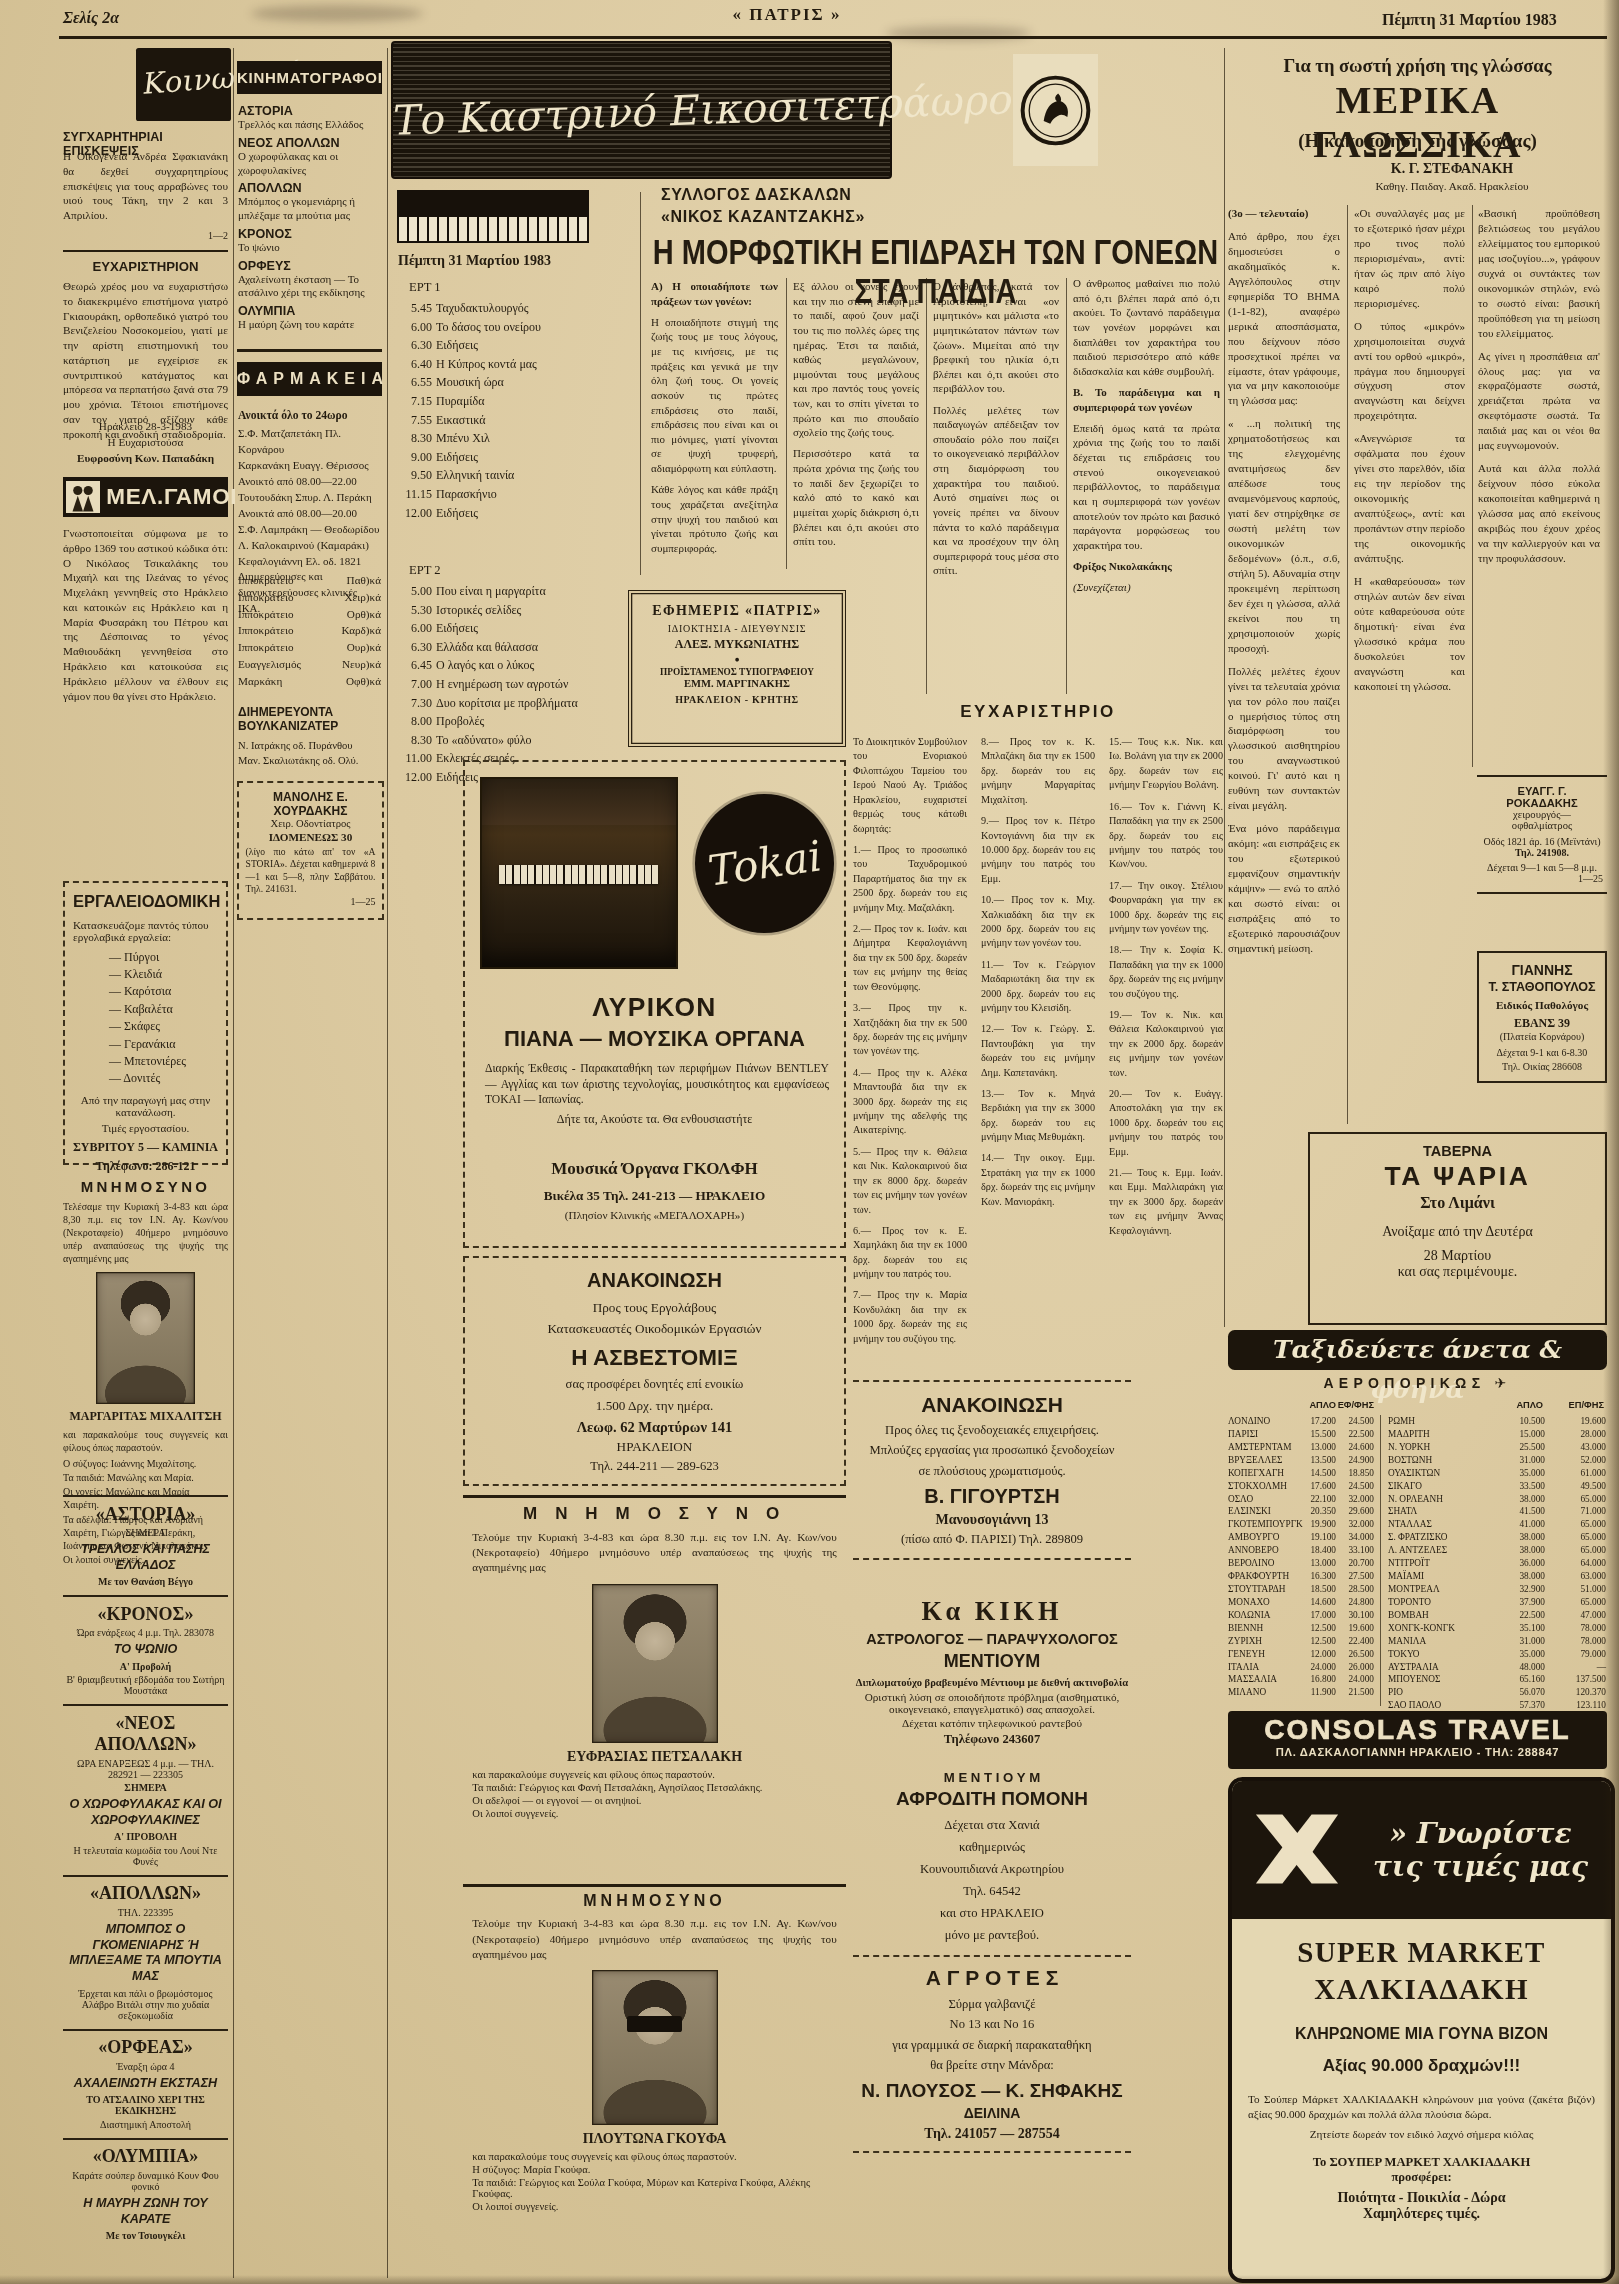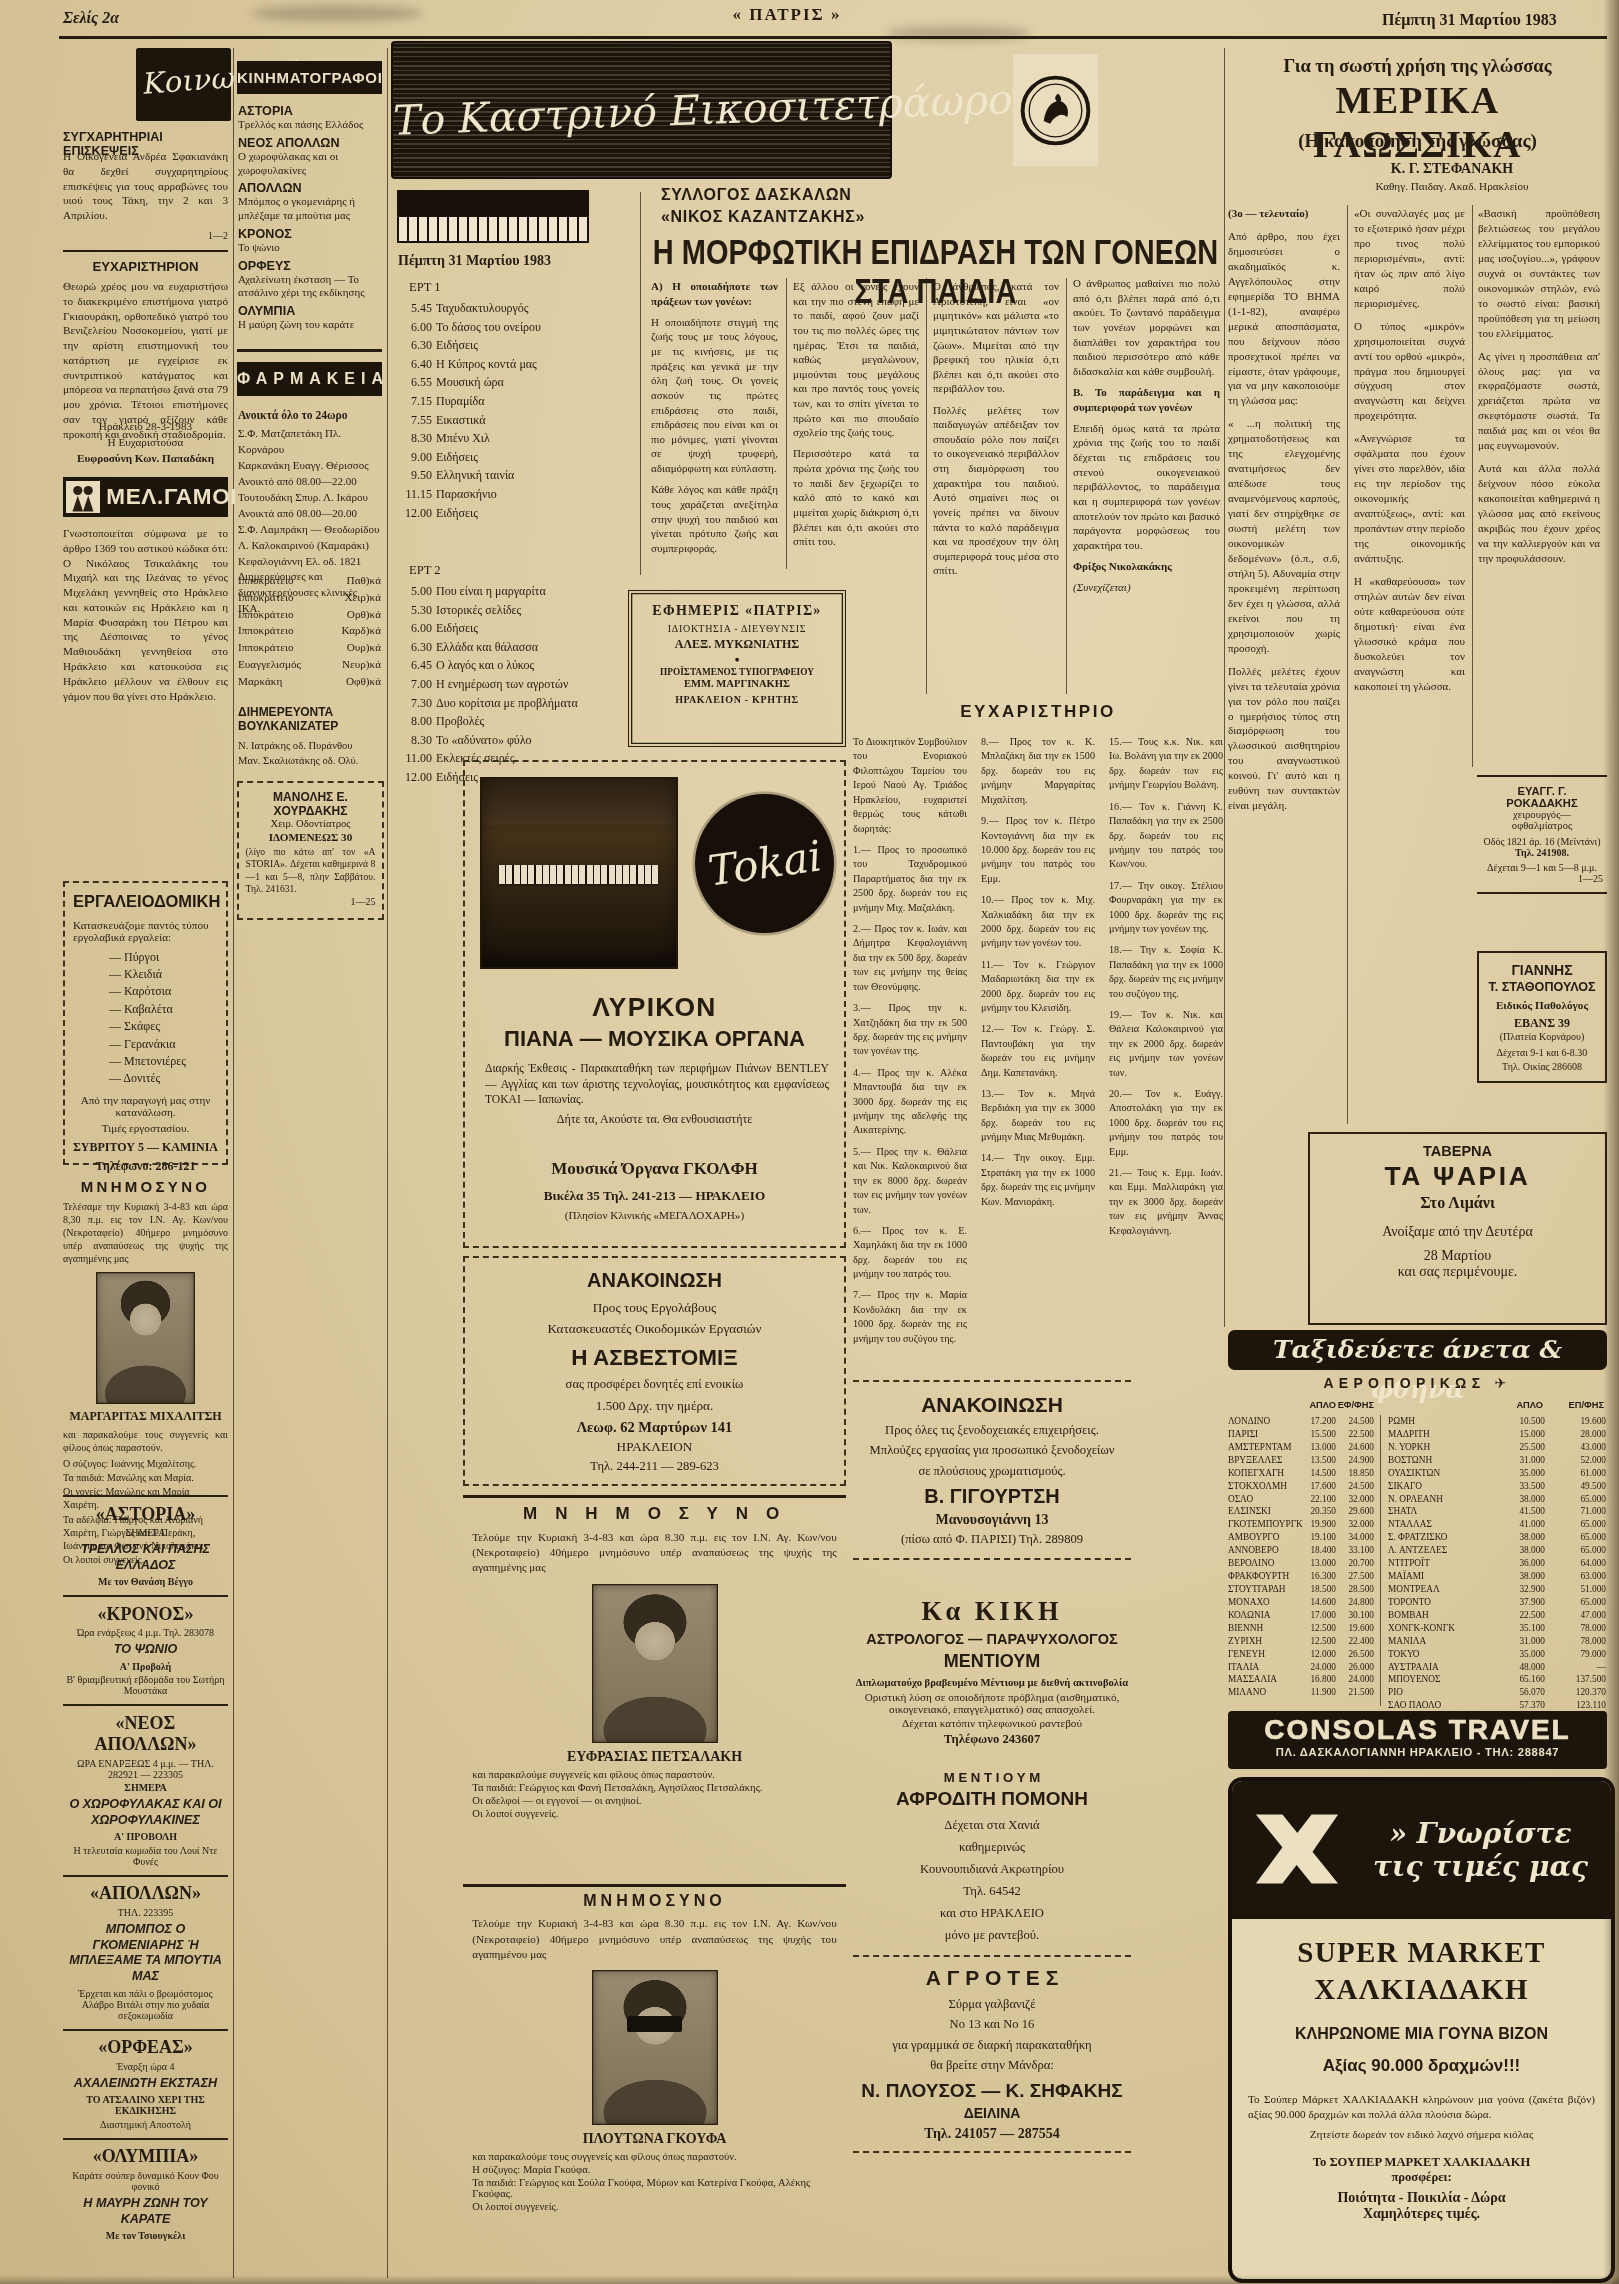--- a/index.html
+++ b/index.html
@@ -226,21 +226,21 @@
       </div>
     </div>
   <div class="abs rule" style="left:237px;top:349px;width:145px;height:2.6px;"></div>
   <div class="abs blackbar sans b ctr" style="left:237px;top:362px;width:145px;height:34px;font-size:16px;line-height:34px;letter-spacing:6px;">ΦΑΡΜΑΚΕΙΑ</div>
   <div class="abs b" style="left:238px;top:409px;width:143px;font-size:11.6px;">Ανοικτά όλο το 24ωρο</div>
   <div class="abs" style="left:238px;top:426px;width:143px;font-size:11px;line-height:1.45;">
 
   <div data-field=".">Σ.Φ. Ματζαπετάκη Πλ. Κορνάρου</div>
       <div data-field=".">Καρκανάκη Ευαγγ. Θέρισσος</div>
       <div data-field=".">Ανοικτό από 08.00—22.00</div>
-      <div data-field=".">Τουτουδάκη Σπυρ. Λ. Ικάρου</div>
+      <div data-field=".">Τουτουδάκη Σπυρ. Λ. Περάκη</div>
       <div data-field=".">Ανοικτά από 08.00—20.00</div>
       <div data-field=".">Σ.Φ. Λαμπράκη — Θεοδωρίδου</div>
       <div data-field=".">Λ. Καλοκαιρινού (Καμαράκι)</div>
       <div data-field=".">Κεφαλογιάννη Ελ. οδ. 1821</div>
       <div data-field=".">Διημερεύουσες και διανυκτερεύουσες κλινικές ΙΚΑ.</div>
     </div>
   <div class="abs" style="left:238px;top:572px;width:143px;">
 
       <div class="pairrow">
         <span data-field="n">Ιπποκράτειο</span>
@@ -611,20 +611,21 @@
   <div class="abs b ctr" style="left:1228px;top:130px;width:379px;font-size:19px;">(Η κακοποίηση της γλώσσας)</div>
   <div class="abs b ctr" style="left:1353px;top:161px;width:198px;font-size:14px;">Κ. Γ. ΣΤΕΦΑΝΑΚΗ</div>
   <div class="abs ctr" style="left:1353px;top:180px;width:198px;font-size:11.2px;">Καθηγ. Παιδαγ. Ακαδ. Ηρακλείου</div>
   <div class="abs vline" style="left:1347px;top:205px;height:919px;"></div>
   <div class="abs vline" style="left:1472px;top:205px;height:562px;"></div>
   <div class="abs gl" style="left:1228px;top:206px;width:112px;height:1111px;overflow:hidden;">
     <p class="b ctr">(3ο — τελευταίο)</p>
     <p>Από άρθρο, που έχει δημοσιεύσει ο ακαδημαϊκός κ. Αγγελόπουλος στην εφημερίδα ΤΟ ΒΗΜΑ (1-1-82), αναφέρω μερικά αποσπάσματα, που δείχνουν πόσο προσεχτικοί πρέπει να είμαστε, όταν γράφουμε, για να μην κακοποιούμε τη γλώσσα μας:</p>
     <p>« ...η πολιτική της χρηματοδοτήσεως και της ελεγχομένης ανατιμήσεως δεν απέδωσε τους αναμενόμενους καρπούς, γιατί δεν στηρίχθηκε σε σωστή μελέτη των οικονομικών δεδομένων» (ό.π., σ.6, στήλη 5). Αδυναμία στην προκειμένη περίπτωση δεν έχει η γλώσσα, αλλά εκείνοι που τη χρησιμοποιούν χωρίς προσοχή.</p>
     <p>Πολλές μελέτες έχουν γίνει τα τελευταία χρόνια για τον ρόλο που παίζει ο ημερήσιος τύπος στη διαμόρφωση του γλωσσικού αισθητηρίου του αναγνωστικού κοινού. Γι' αυτό και η ευθύνη των συντακτών είναι μεγάλη.</p>
+    <p>Ένα μόνο παράδειγμα ακόμη: «αι εισπράξεις εκ του εξωτερικού εμφανίζουν σημαντικήν κάμψιν» — ενώ το απλό και σωστό είναι: οι εισπράξεις από το εξωτερικό παρουσιάζουν σημαντική μείωση.</p>
   </div>
   <div class="abs gl" style="left:1354px;top:206px;width:111px;height:916px;overflow:hidden;">
     <p>«Οι συναλλαγές μας με το εξωτερικό ήσαν μέχρι προ τινος πολύ περιορισμέναι», αντί: ήταν ώς πριν από λίγο καιρό πολύ περιορισμένες.</p>
     <p>Ο τύπος «μικρόν» χρησιμοποιείται συχνά αντί του ορθού «μικρό», πράγμα που δημιουργεί σύγχυση στον αναγνώστη και δείχνει προχειρότητα.</p>
     <p>«Ανεγνώρισε τα σφάλματα που έχουν γίνει στο παρελθόν, ιδία εις την περίοδον της οικονομικής αναπτύξεως», αντί: και προπάντων στην περίοδο της οικονομικής ανάπτυξης.</p>
     <p>Η «καθαρεύουσα» των στηλών αυτών δεν είναι ούτε καθαρεύουσα ούτε δημοτική· είναι ένα γλωσσικό κράμα που δυσκολεύει τον αναγνώστη και κακοποιεί τη γλώσσα.</p>
   </div>
   <div class="abs gl" style="left:1478px;top:206px;width:122px;height:559px;overflow:hidden;">
     <p>«Βασική προϋπόθεση βελτιώσεως του μεγάλου ελλείμματος του εμπορικού μας ισοζυγίου...», γράφουν συχνά οι συντάκτες των οικονομικών στηλών, ενώ το σωστό είναι: βασική προϋπόθεση για τη μείωση του ελλείμματος.</p>
     <p>Ας γίνει η προσπάθεια απ' όλους μας: για να εκφραζόμαστε σωστά, χρειάζεται πρώτα να σκεφτόμαστε σωστά. Τα παιδιά μας και οι νέοι θα μας ευγνωμονούν.</p>

